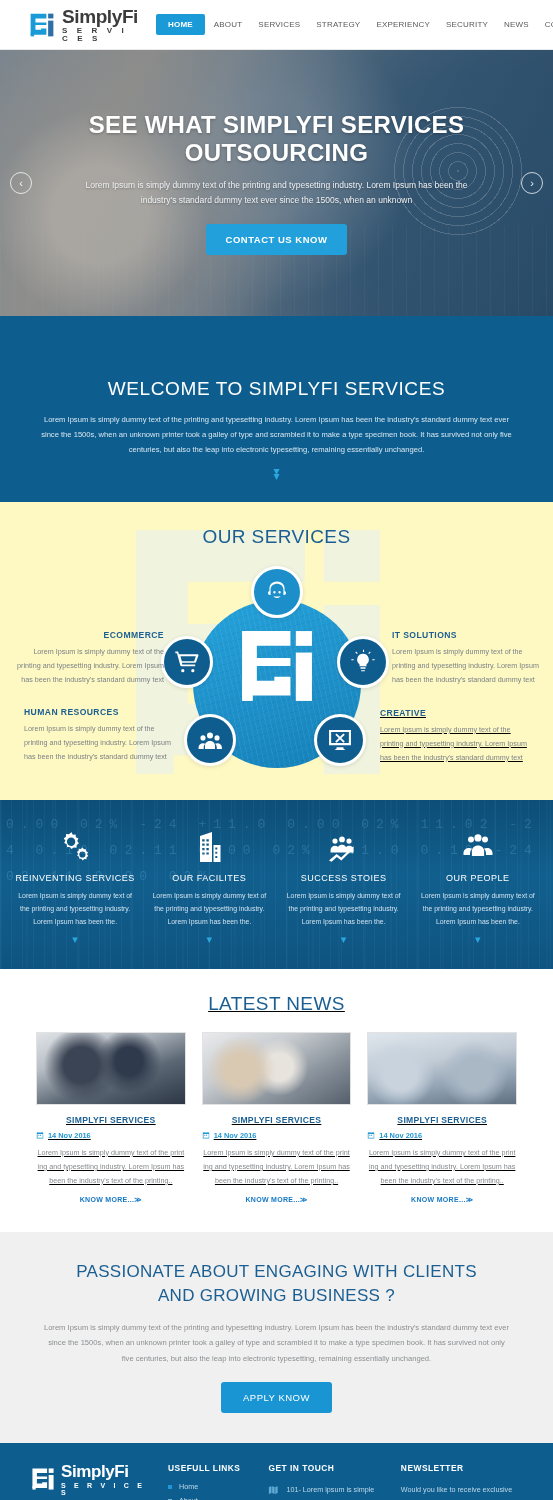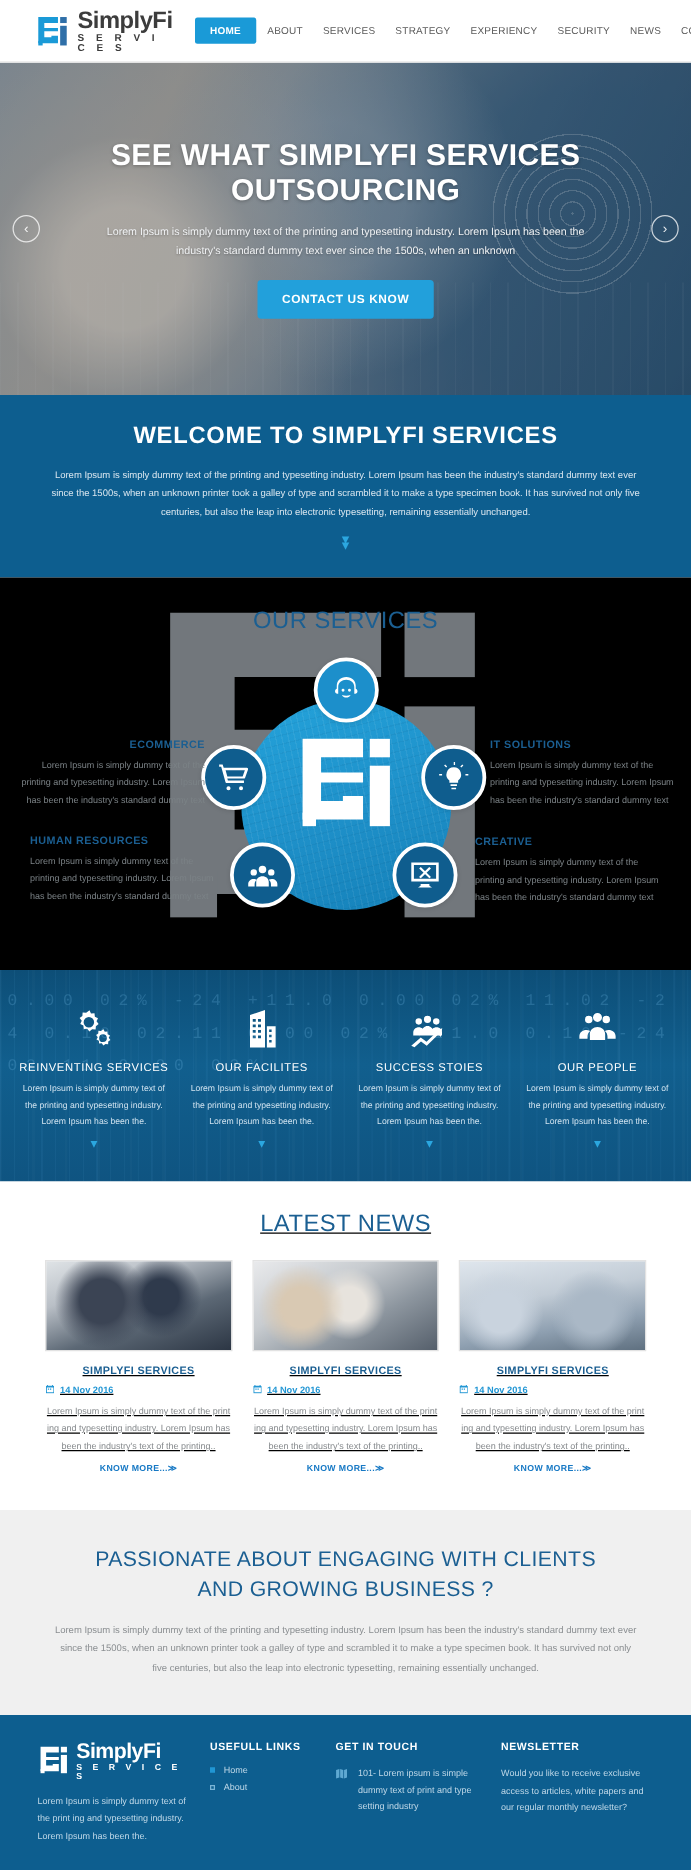--- a/index.html
+++ b/index.html
@@ -99,29 +99,29 @@
   }
   .hero-arrow.left { left: 10px; }
   .hero-arrow.right { right: 10px; }
 
   
   .welcome {
     background: #0d5e8f; color: #ffffff; text-align: center;
     padding: 22px 38px 20px;
   }
   .welcome h2 {
-    font-size: 19px; font-weight: bold; letter-spacing: .6px; margin-bottom: 12px;
+    font-size: 19px; font-weight: normal; letter-spacing: .6px; margin-bottom: 12px; margin-top: 40px;
   }
   .welcome p { font-size: 7.6px; line-height: 2.0; color: #d9e6ef; }
   .chev-down { color: #2ba7e0; font-size: 12px; margin-top: 7px; line-height: 1; }
   .chev-down span { display:block; margin-top:-7px; }
 
   
   .services {
-    position: relative; background: #000000; padding: 24px 0 36px; overflow: hidden;
+    position: relative; background: #fef9c3; padding: 24px 0 20px; overflow: hidden;
   }
   .svc-bg-logo {
     position: absolute; left: 108px; top: 0px; width: 300px; height: 300px;
     opacity: .5; z-index: 0;
   }
   .services h2 {
     position: relative; z-index: 2;
     text-align: center; color: #1b5f92; font-size: 19px; font-weight: normal; letter-spacing: .4px;
   }
   .svc-top-label {
@@ -503,20 +503,21 @@
       </div>
       <div class="news-body">Lorem Ipsum is simply dummy text of the print ing and typesetting industry. Lorem Ipsum has been the industry's text of the printing..</div>
       <a class="news-more" href="#">KNOW MORE...≫</a>
     </div>
   </div>
 </div>
 
 <div class="cta">
   <h2>PASSIONATE ABOUT ENGAGING WITH CLIENTS AND GROWING BUSINESS ?</h2>
   <p>Lorem Ipsum is simply dummy text of the printing and typesetting industry. Lorem Ipsum has been the industry's standard dummy text ever since the 1500s, when an unknown printer took a galley of type and scrambled it to make a type specimen book. It has survived not only five centuries, but also the leap into electronic typesetting, remaining essentially unchanged.</p>
+  <button class="cta-btn">APPLY KNOW</button>
 </div>
 
 <div class="footer">
   <div class="f-col1">
     <div class="f-logo">
       <svg class="f-logo-mark" viewBox="0 0 64 64">
         <path d="M6 6h36v11H17v9h25v25H30V40h12v-8H17v11h25v11H6z" fill="#ffffff"></path>
         <rect x="46" y="6" width="12" height="11" fill="#ffffff"></rect>
         <rect x="46" y="22" width="12" height="36" fill="#ffffff"></rect>
         <rect x="6" y="50" width="8" height="8" fill="#ffffff"></rect>

